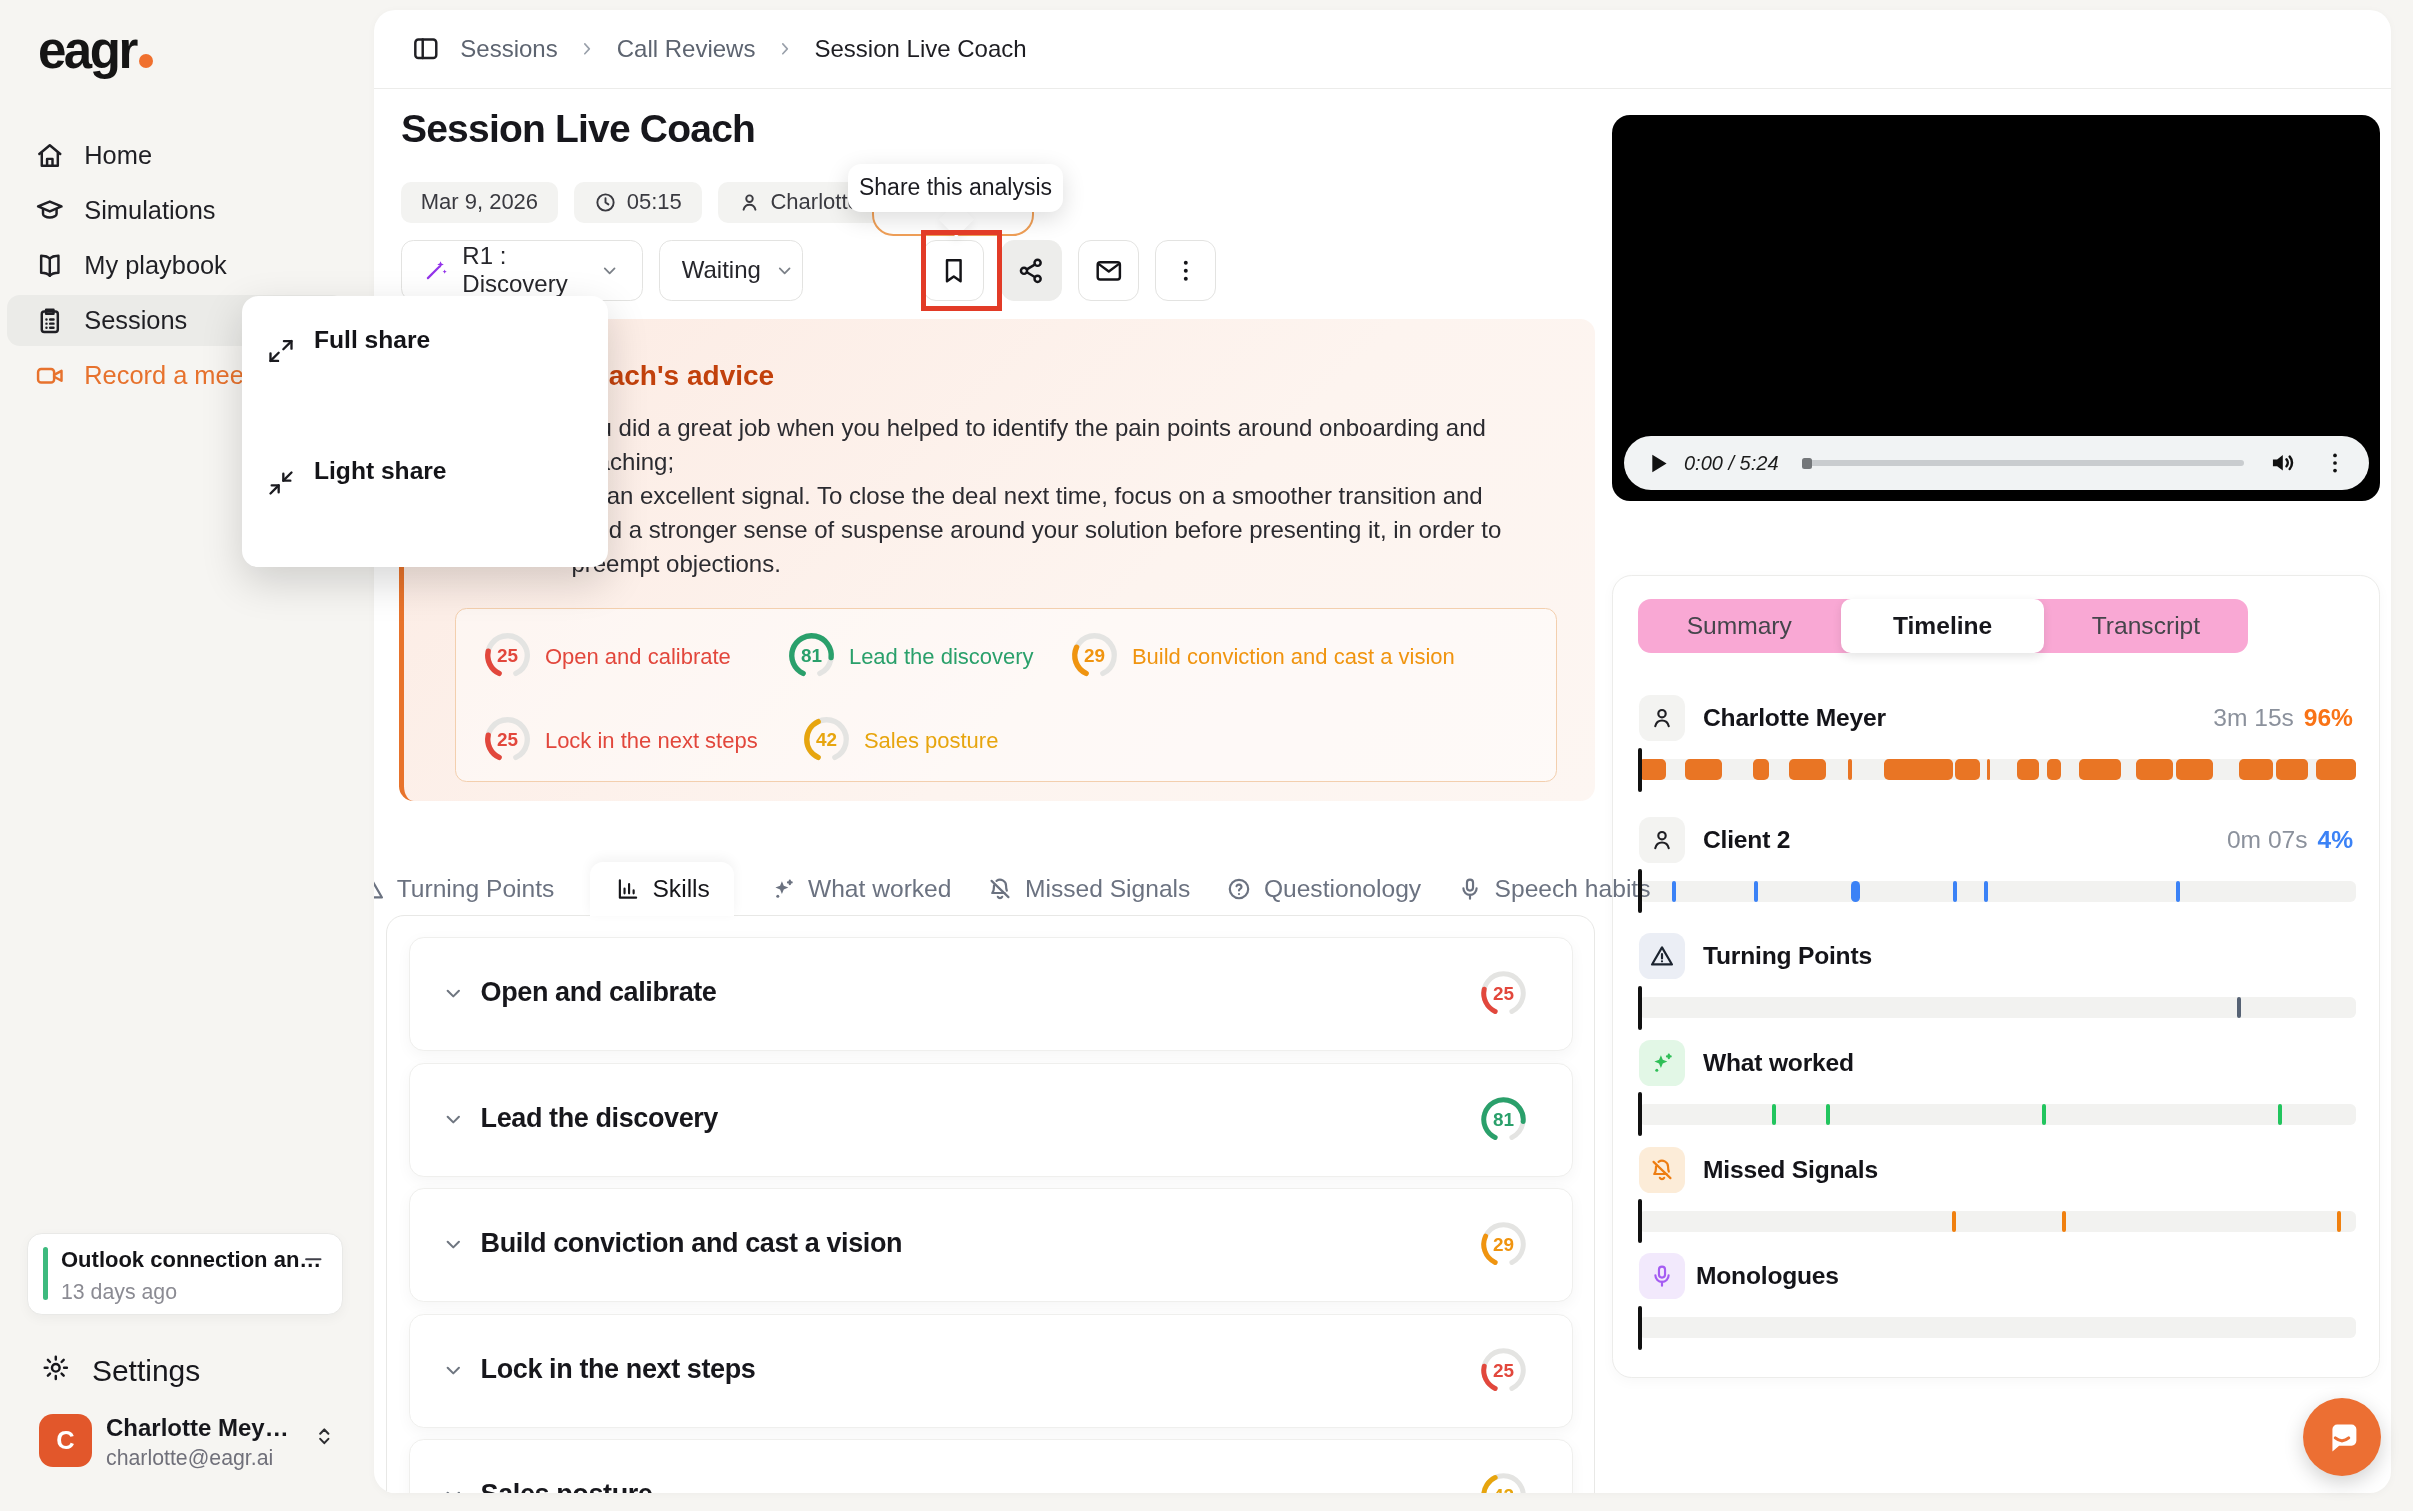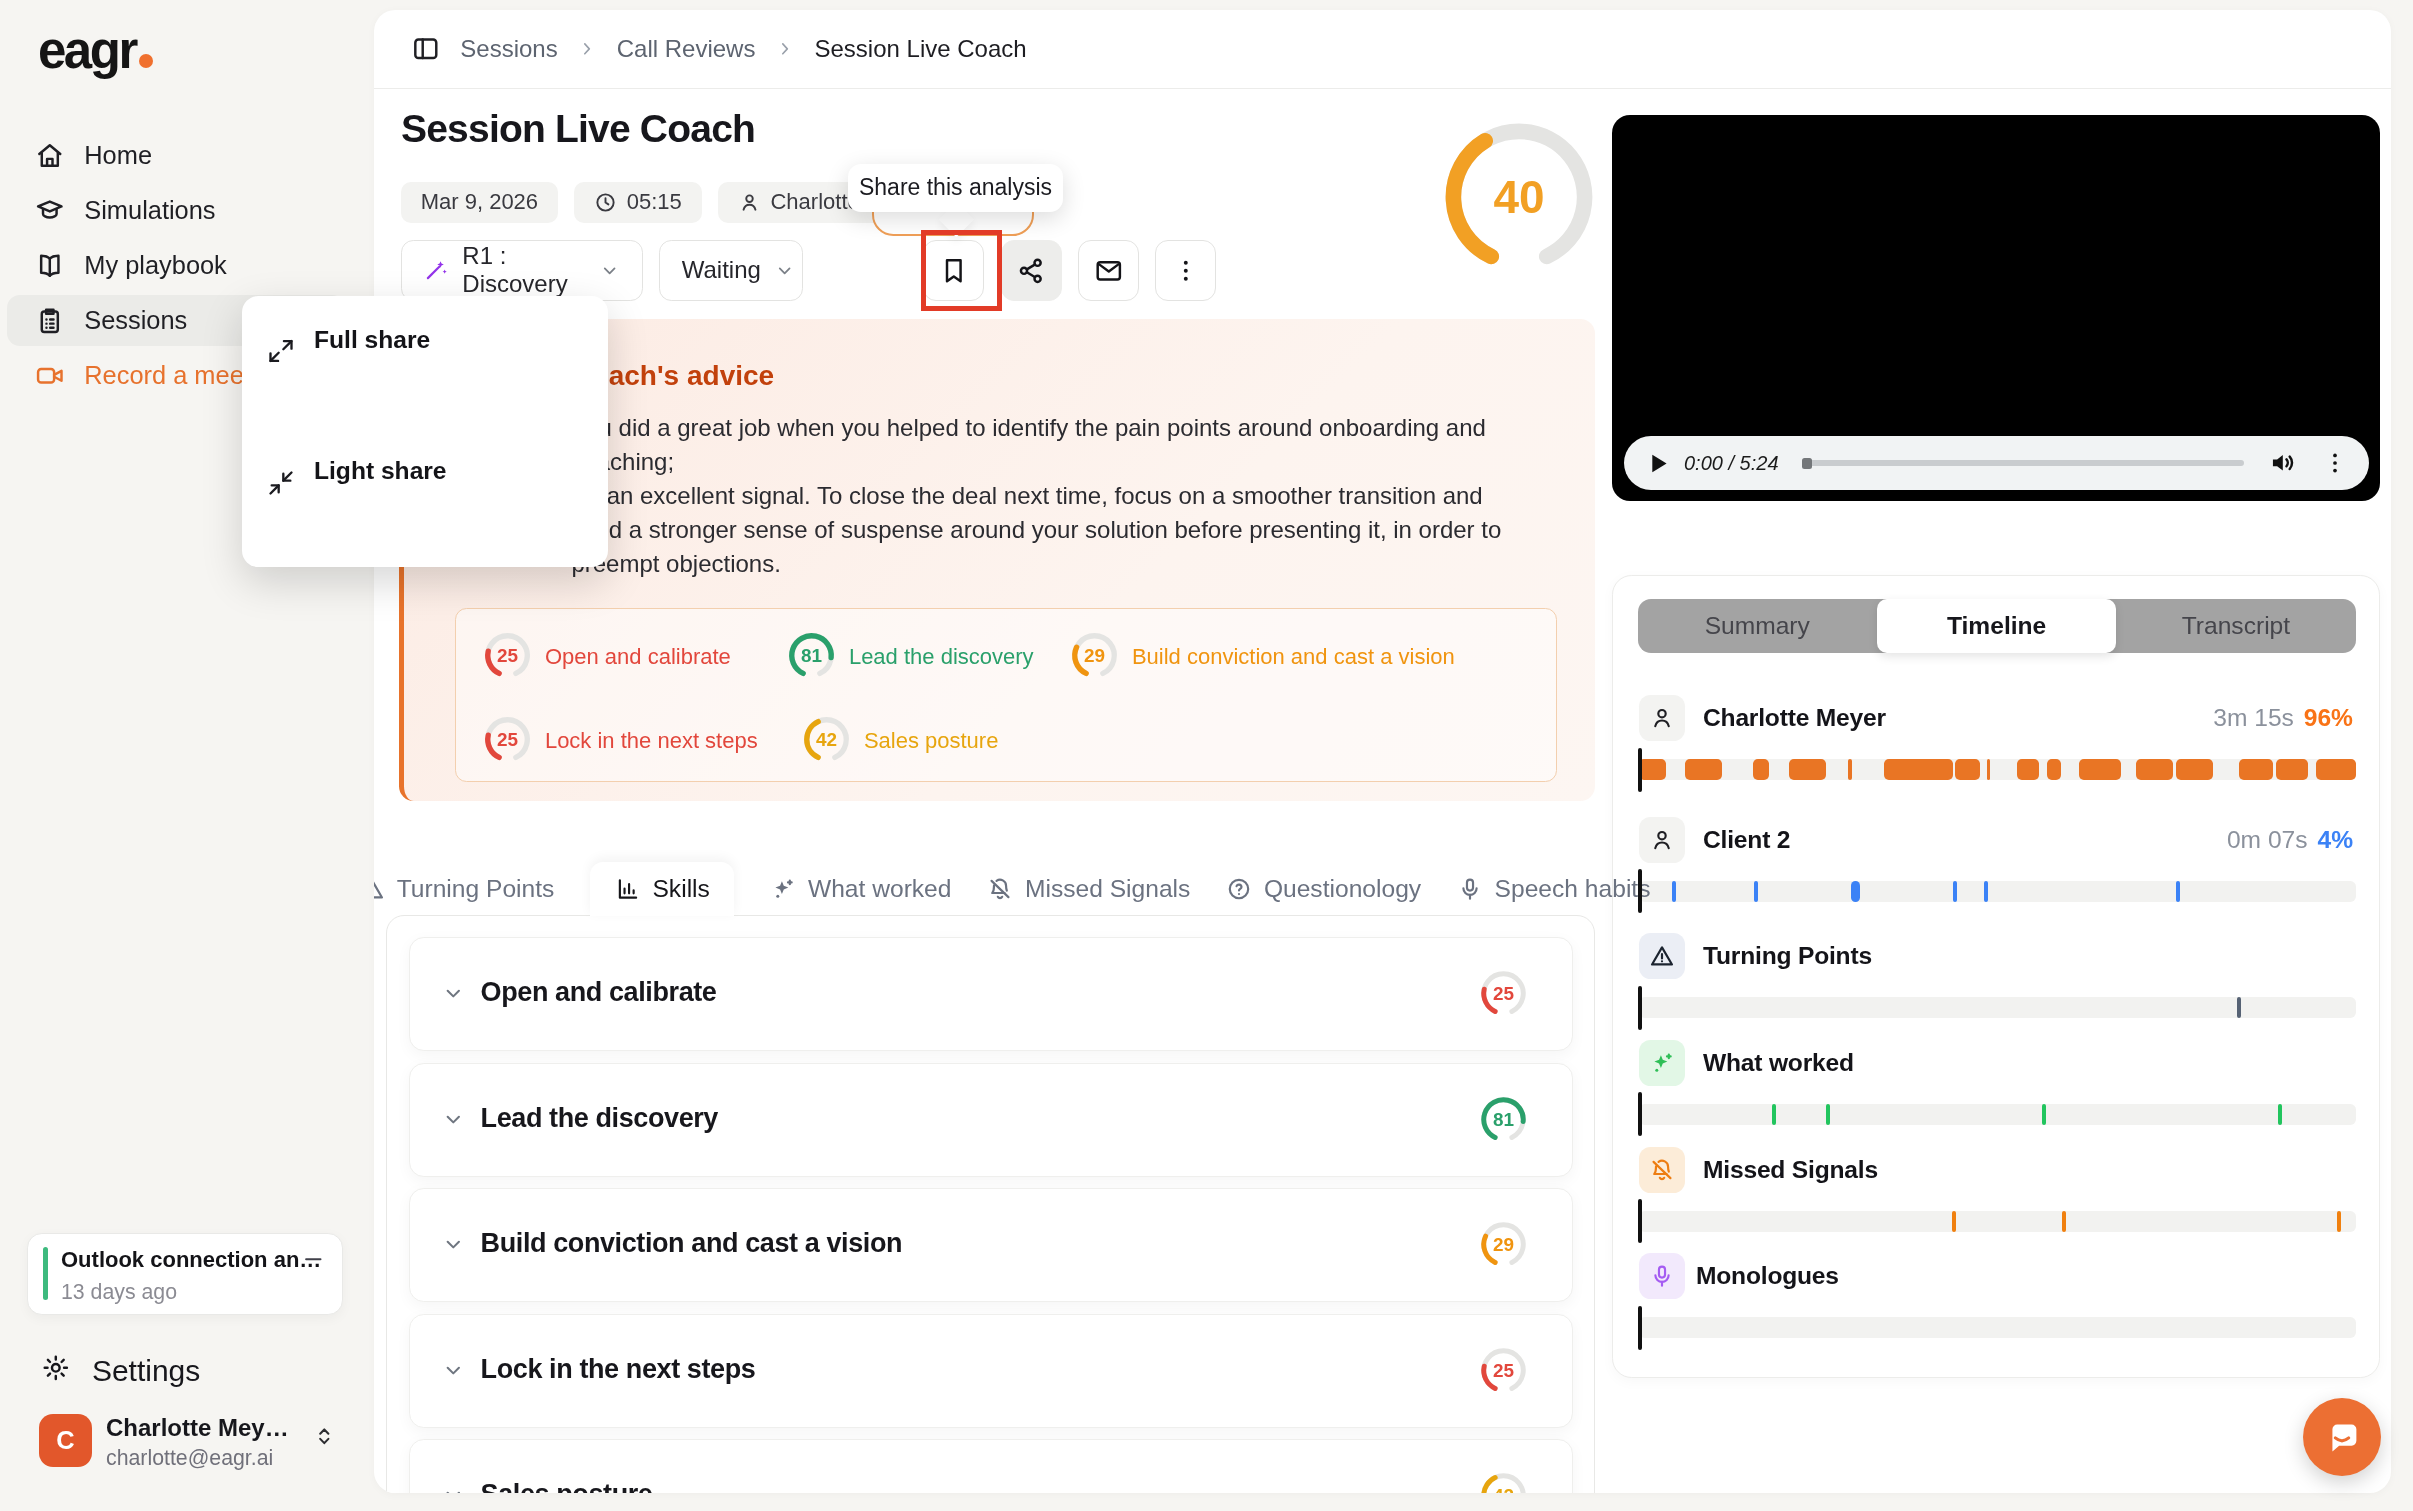--- a/index.html
+++ b/index.html
@@ -88,21 +88,21 @@
   .acc-card .ring{position:absolute;right:43px;top:30px;}
   
   .video{position:absolute;left:1238px;top:105px;width:768px;height:386px;background:#000;border-radius:18px;}
   .vctrl{position:absolute;left:11.5px;bottom:10.7px;width:745px;height:54px;background:#f1f3f4;border-radius:27px;
     display:flex;align-items:center;}
   .vtime{font-size:20px;color:#1b1b1b;margin-left:11.5px;white-space:nowrap;font-style:italic;}
   .vtrack{position:relative;height:5.7px;background:#c9cccf;border-radius:3.3px;flex:1;margin:0 24.6px 0 23px;}
   .vnub{position:absolute;left:0;top:-2.5px;width:10.7px;height:10.7px;background:#74777a;border-radius:2.5px;}
   .tl-card{position:absolute;left:1238px;top:565px;width:768px;height:803px;background:#fff;border:0.8px solid #ececea;
     border-radius:19.7px;box-sizing:border-box;box-shadow:0 3.3px 13px rgba(0,0,0,.03);}
-  .seg{position:absolute;left:24.6px;top:23px;width:718px;height:54px;background:#a3a3a3;border-radius:13px;display:flex;}
+  .seg{position:absolute;left:24.6px;top:23px;width:610px;height:54px;background:#f9a8d4;border-radius:13px;display:flex;}
   .seg .s{flex:1;display:flex;align-items:center;justify-content:center;font-size:24.6px;font-weight:500;color:#45454b;cursor:pointer;}
   .seg .s.active{background:#fff;border-radius:9.9px;box-shadow:0 3.3px 9.9px rgba(0,0,0,.10);font-weight:700;color:#17171c;}
   .tl-row-label{position:absolute;left:26px;display:flex;align-items:center;gap:18px;}
   .chip{width:46px;height:46px;border-radius:11.5px;display:flex;align-items:center;justify-content:center;}
   .tl-name{font-size:24.6px;font-weight:700;color:#141419;letter-spacing:-0.2px;}
   .tl-stats{position:absolute;right:26px;display:flex;gap:9.9px;font-size:24.6px;}
   .tl-dur{color:#8b919c;font-weight:500;}
   .tl-pct{font-weight:700;}
   .tl-bar{position:absolute;left:26px;width:717px;height:21.3px;background:#f2f2f0;border-radius:5.7px;}
   .tl-seg{position:absolute;top:0;height:21.3px;border-radius:4.9px;}
@@ -372,25 +372,20 @@
           <span><svg width="51" height="51" viewBox="0 0 62 62">
               <path d="M 20.86 52.75 A 24 24 0 1 1 41.14 52.75" stroke="#e4e4e2" stroke-width="6.5" fill="none" stroke-linecap="round"></path>
               <path d="M 20.86 52.75 A 24 24 0 0 1 20.93 9.21" stroke="#e7a50e" stroke-width="6.5" fill="none" stroke-linecap="round"></path>
               <text x="31" y="39.05" text-anchor="middle" font-size="23" font-weight="bold" fill="#e7a50e" font-family="Liberation Sans, DejaVu Sans, sans-serif">42</text>
             </svg></span>
           <span class="lbl" style="color: rgb(231, 165, 14);">Sales posture</span>
         </div>
       </div>
   </div>
 
-  <div class="gauge" id="gauge"><svg width="164" height="164" viewBox="0 0 200 200">
-        <path d="M 66.19 172.50 A 80 80 0 1 1 133.81 172.50" stroke="#e4e4e2" stroke-width="19" fill="none" stroke-linecap="round"></path>
-        <path d="M 66.19 172.50 A 80 80 0 0 1 58.80 31.43" stroke="#f2a024" stroke-width="19" fill="none" stroke-linecap="round"></path>
-        <text x="100" y="119.6" text-anchor="middle" font-size="56" font-weight="bold" fill="#f2a024" font-family="Liberation Sans, DejaVu Sans, sans-serif">40</text>
-      </svg></div>
 
   <div class="tabs" id="main-tabs">
       <div class="tab">
         <span class="clipicon" style="display: flex;">
           <svg viewBox="0 0 24 24" width="26" height="26" fill="none" stroke="currentColor" stroke-width="2" stroke-linecap="round" stroke-linejoin="round">
             <path d="M12 4 2.8 19.8h18.4z"></path>
             <path d="M12 10.3v4M12 16.9h.01"></path>
           </svg>
         </span>
         <span>Turning Points</span>

